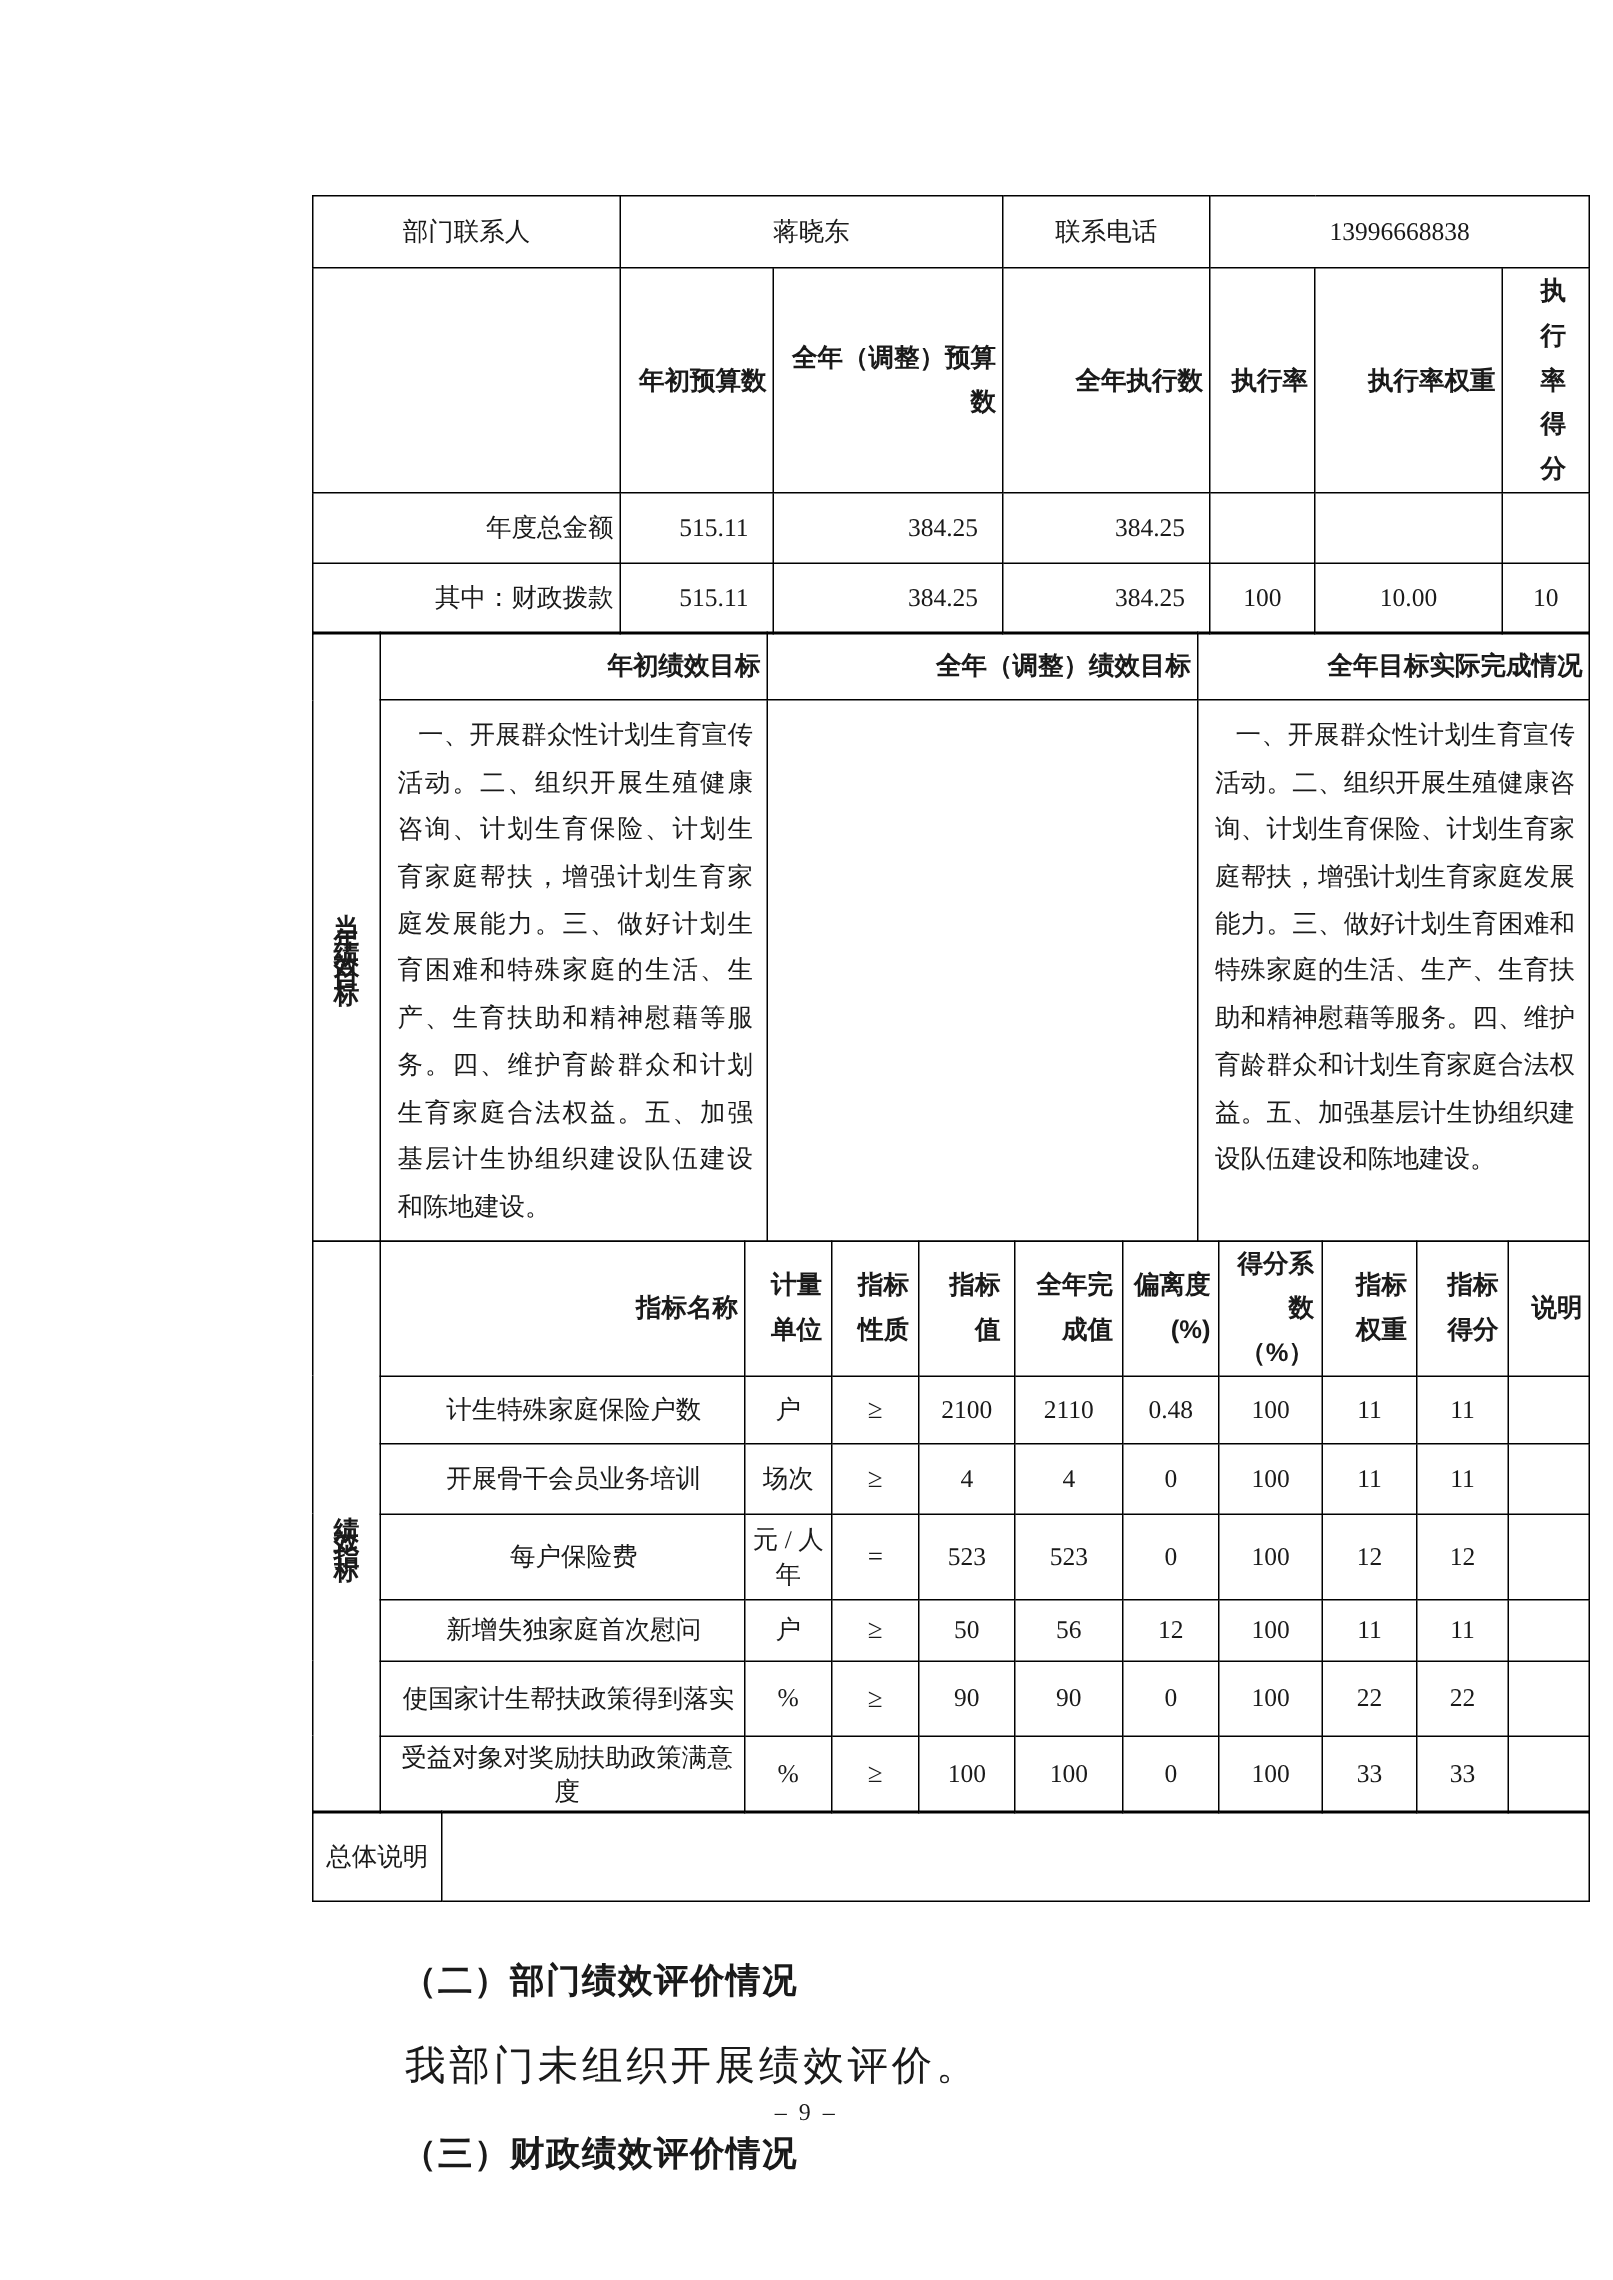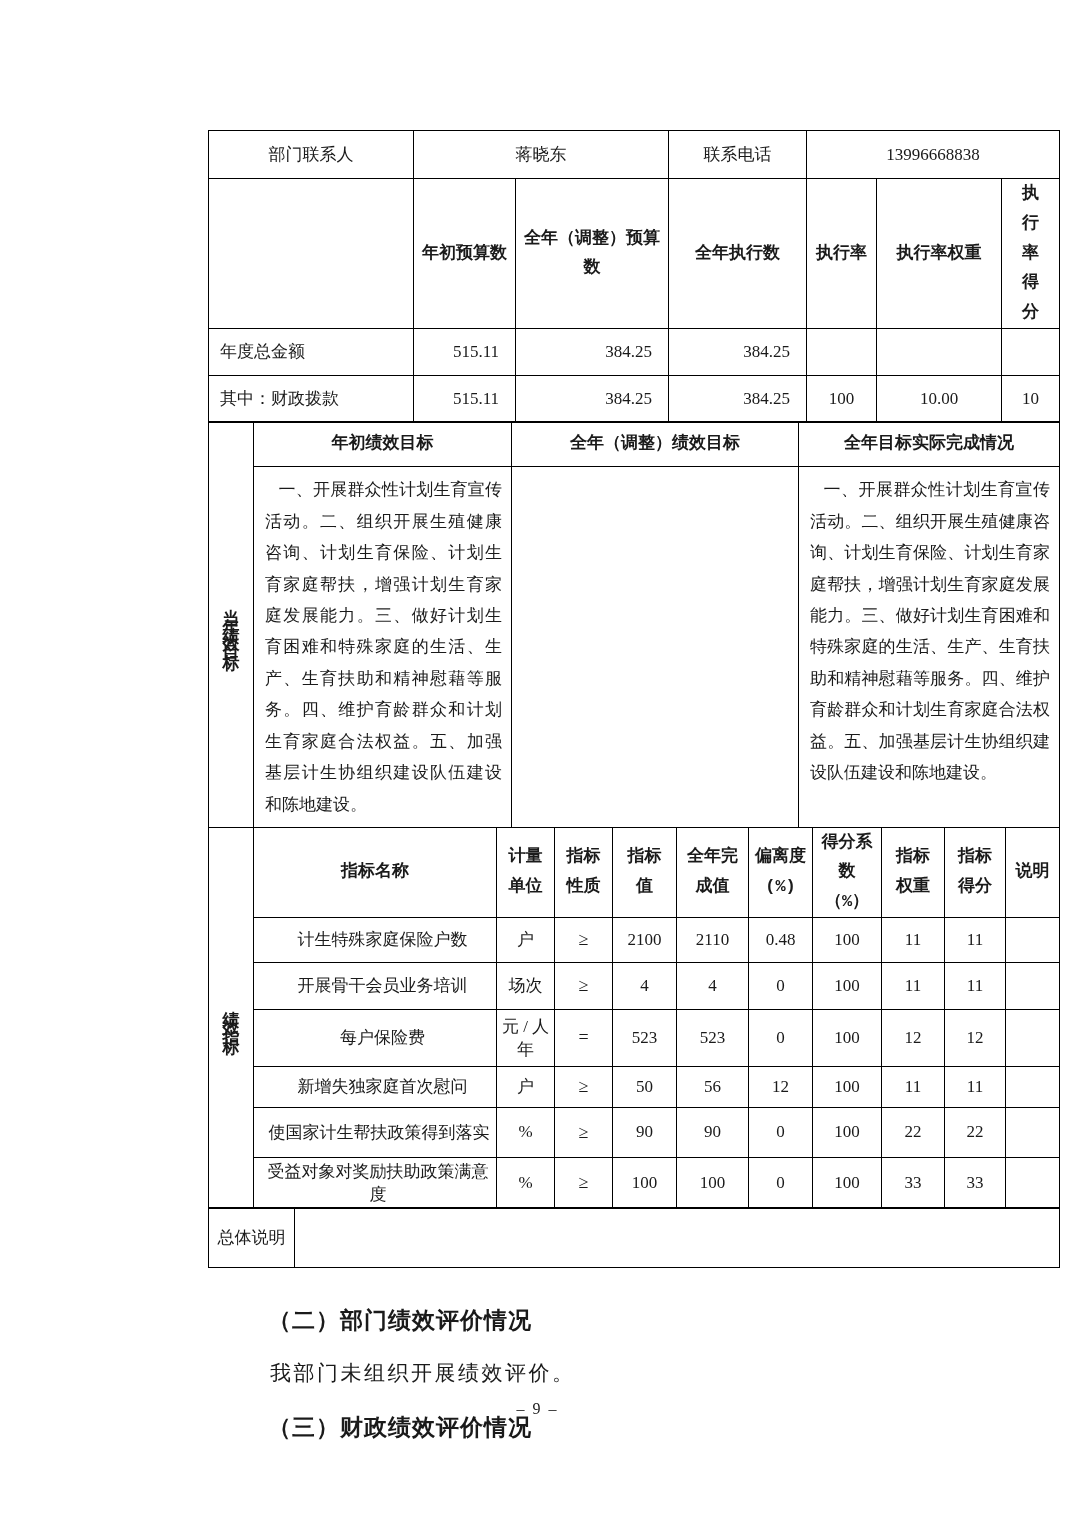--- a/index.html
+++ b/index.html
@@ -23,27 +23,27 @@
     width: 851px;
   }
   .tbl + .tbl { margin-top: -1.5px; }
   td {
     border: 1.5px solid #000;
     font-size: 17px;
     padding: 2px 4px;
     word-break: break-all;
   }
   .hd {
-    font-family: Liberation Mono, monospace;
+    font-family: Liberation Sans, sans-serif;
     font-weight: bold;
-    text-align: center;
+    text-align: right;
     line-height: 1.75;
   }
   .ctr  { text-align: center; }
-  .lbl  { text-align: left; padding-left: 11px; }
+  .lbl  { text-align: right; padding-left: 11px; }
   .numr { text-align: right; padding-right: 16px; }
   .name { text-align: center; padding-left: 19px; }
   .narrow-hd { padding: 0 15px; }
   .goal {
     vertical-align: top;
     text-align: justify;
     font-size: 17px;
     line-height: 1.85;
     padding: 7px 9px 7px 11px;
     text-indent: 0.8em;
@@ -61,21 +61,21 @@
   .nature { font-size: 18px; }
   .h-sub {
     font-family: "Liberation Sans", "DejaVu Sans", sans-serif;
     font-weight: bold;
     font-size: 23px;
     letter-spacing: 1px;
     margin: 37px 0 0 60px;
   }
   .h-sub.second { margin-top: 25px; }
   .plain-line {
-    font-size: 21px;
+    font-size: 27px;
     letter-spacing: 2.5px;
     margin: 23px 0 0 62px;
   }
   .pageno {
     position: absolute;
     left: 0; top: 1400px;
     width: 1075px;
     text-align: center;
     font-size: 16px;
     letter-spacing: 2px;

